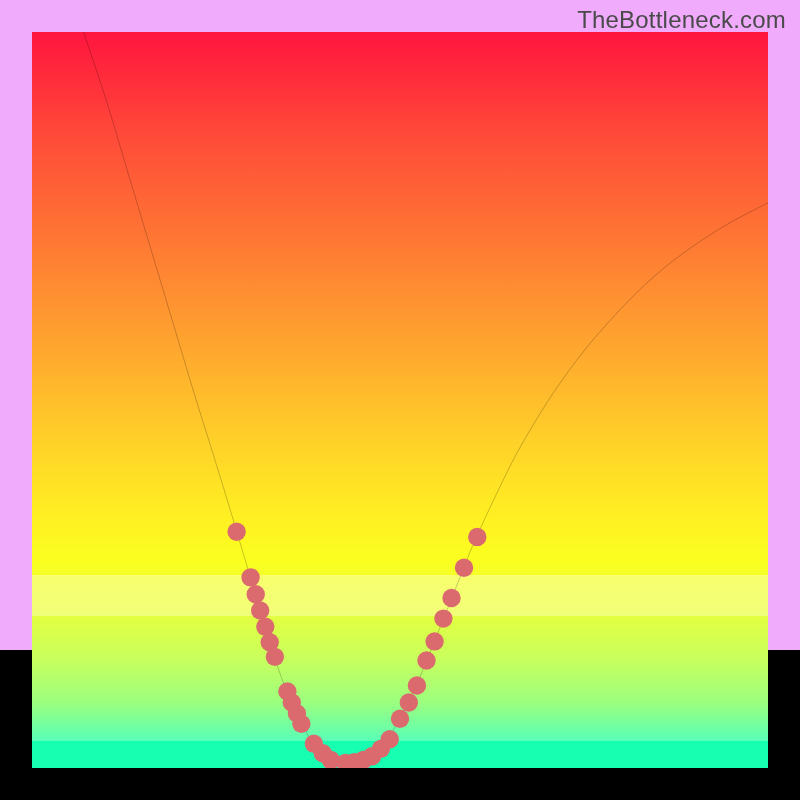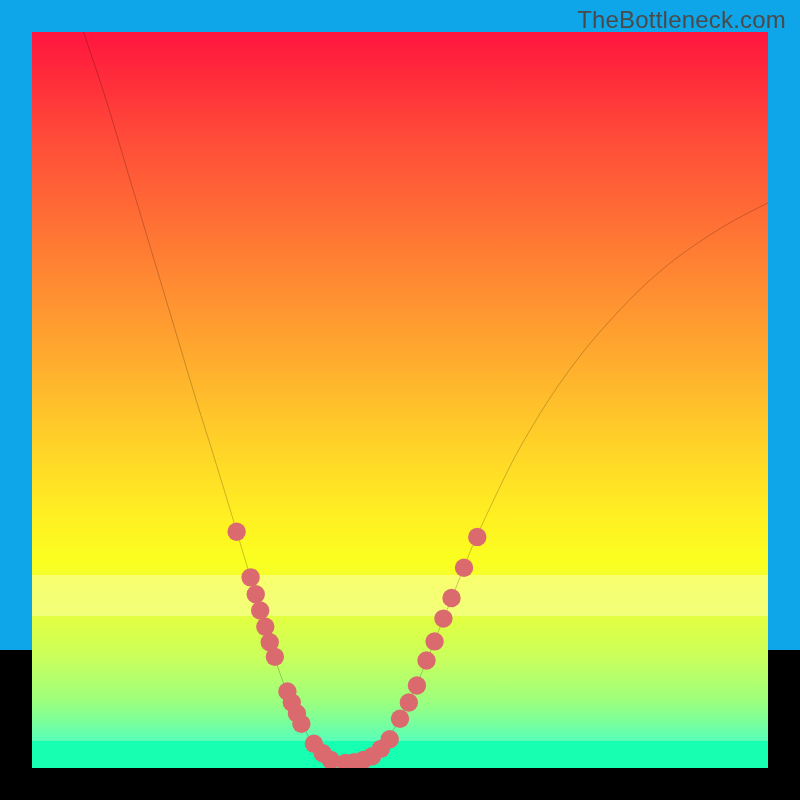--- a/index.html
+++ b/index.html
@@ -7,21 +7,21 @@
     padding: 0;
     width: 800px;
     height: 800px;
     background: #000;
     font-family: Arial, Helvetica, sans-serif;
   }
   .frame {
     position: absolute;
     left: 0; top: 0;
     width: 800px; height: 650px;
-    background: #0ea5e9;
+    background: #f0abfc;
     text-align: center;
   }
   .watermark {
     position: absolute;
     top: 6px;
     right: 14px;
     color: #4a4a4a;
     font-size: 24px;
     font-weight: 500;
     letter-spacing: 0.2px;

